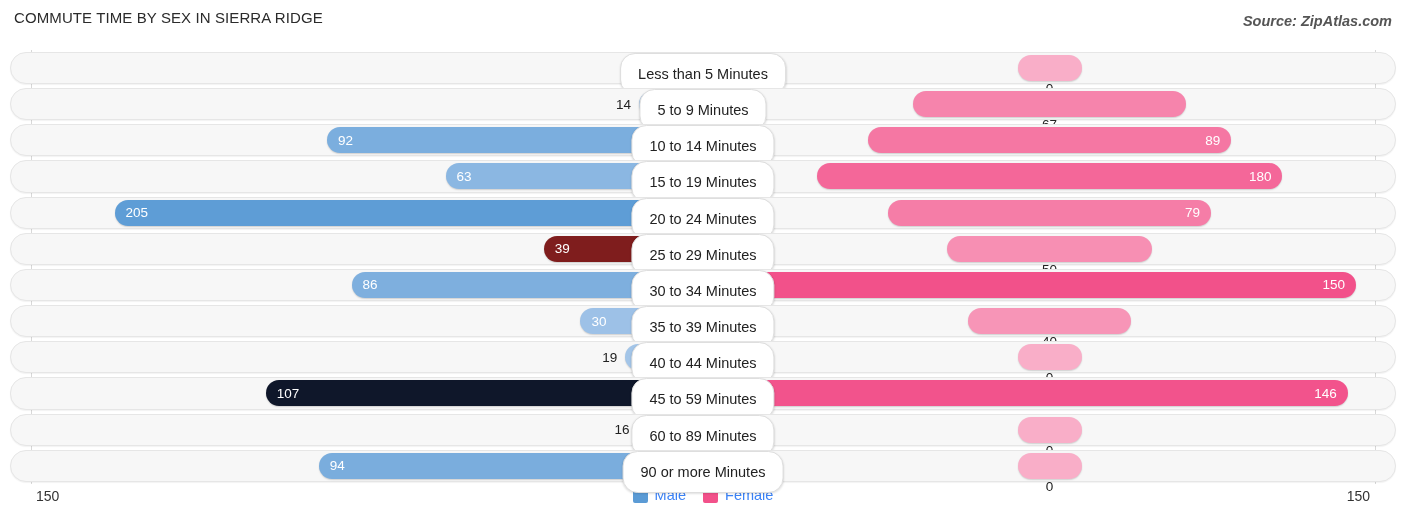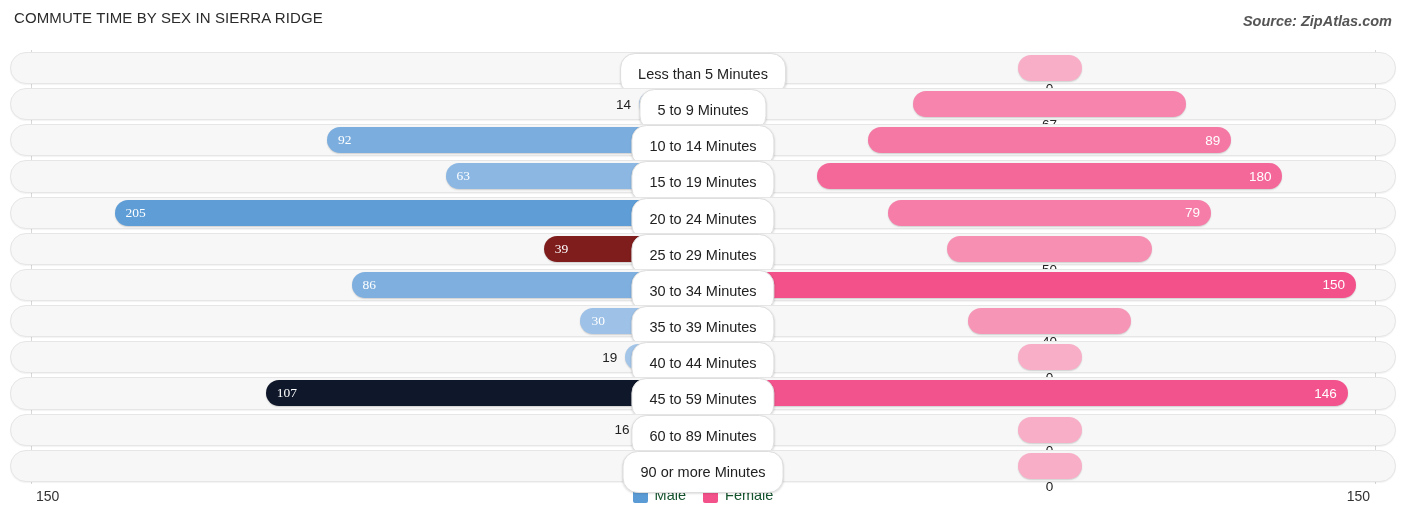--- a/index.html
+++ b/index.html
@@ -81,21 +81,21 @@
 
   .bar {
     height: 26px;
     border-radius: 13px;
     position: relative;
     display: flex;
     align-items: center;
     flex: 0 0 auto;
     box-shadow: 0 1px 1.5px rgba(0,0,0,.16);
   }
-  .half-left .bar  { justify-content: flex-start; font-family: Liberation Serif, serif; }
+  .half-left .bar  { justify-content: flex-start; }
   .half-right .bar { justify-content: flex-end;  }
 
   .bar-inside-label {
     font-size: 13.5px;
     color: #ffffff;
     white-space: nowrap;
     padding: 0 11px;
   }
   .bar-outside-label {
     font-size: 13.5px;
@@ -143,21 +143,21 @@
     display: flex;
     justify-content: center;
     align-items: center;
     gap: 17px;
   }
   .legend-item {
     display: flex;
     align-items: center;
     gap: 7px;
     font-size: 14.5px;
-    color: #14532d;
+    color: #3b82f6;
   }
   .legend-swatch {
     width: 15px; height: 15px;
     border-radius: 2px;
     display: inline-block;
   }
 </style>
 </head>
 <body>
 
@@ -309,20 +309,25 @@
           <span class="bar-outside-label">16</span>
         </div>
         <div class="half half-right">
           <div class="bar" style="width: 64px; background: rgb(249, 174, 200);"></div>
           <span class="bar-outside-label">0</span>
         </div>
         <div class="center-pill">60 to 89 Minutes</div>
       </div>
       <div class="row">
         <div class="track"></div>
+        <div class="half half-left">
+          <div class="bar" style="width: 384.147px; background: rgb(122, 173, 221);">
+            <span class="bar-inside-label">94</span>
+          </div>
+        </div>
         <div class="half half-right">
           <div class="bar" style="width: 64px; background: rgb(249, 174, 200);"></div>
           <span class="bar-outside-label">0</span>
         </div>
         <div class="center-pill">90 or more Minutes</div>
       </div>
     </div>
 
   <div id="axis-min-left">150</div>
   <div id="axis-min-right">150</div>

